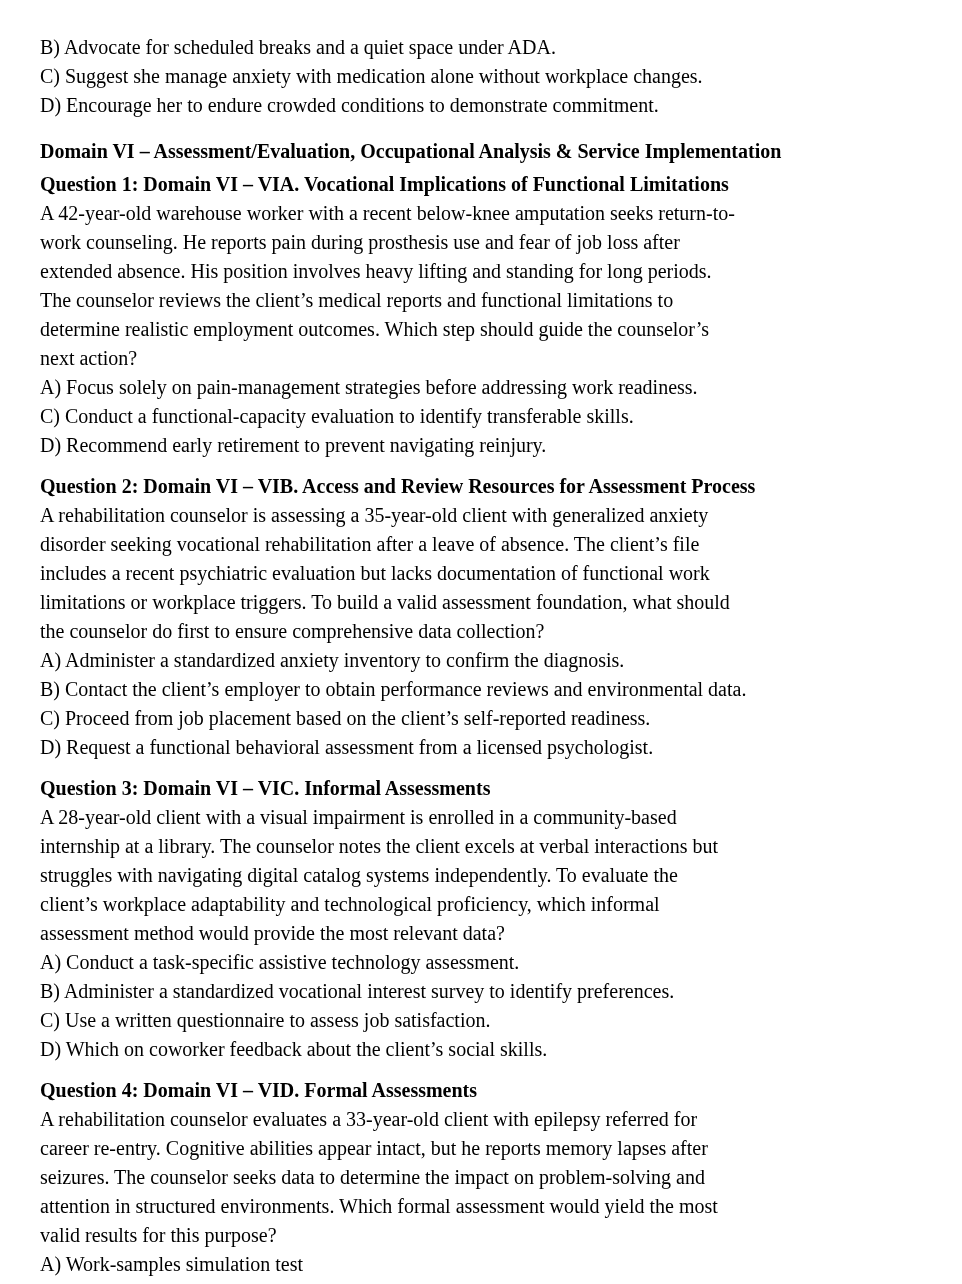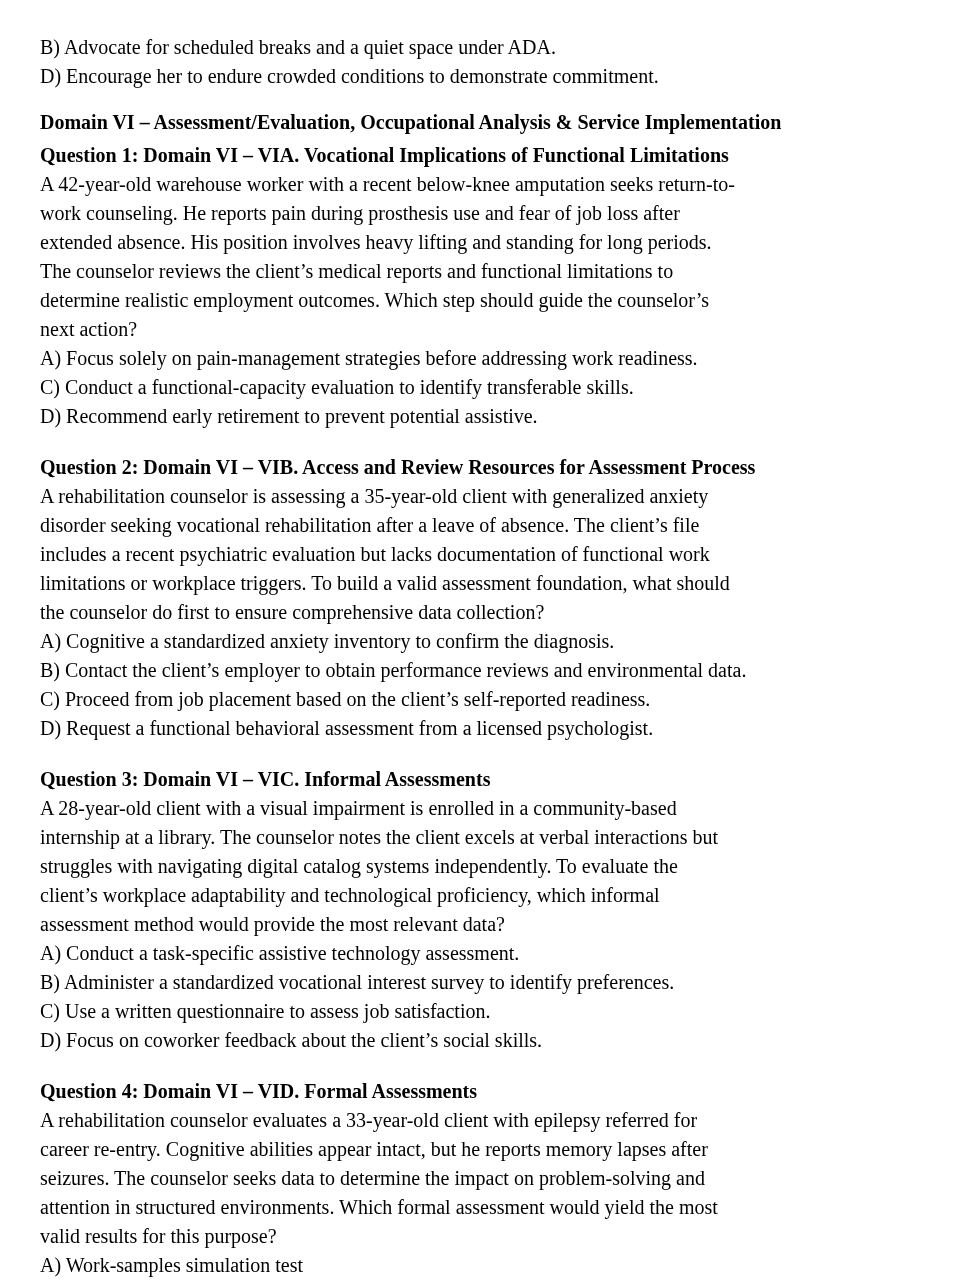--- a/index.html
+++ b/index.html
@@ -28,62 +28,63 @@
   .body-text {
     white-space: normal;
   }
   .bold {
     font-weight: 700;
   }
   .domain-heading {
     margin-top: 17px;
   }
   .question {
-    margin-top: 22px;
+    margin-top: 12px;
   }
   .question.first {
     margin-top: 4px;
   }
 </style>
 </head>
 <body>
 
 <div class="doc">
 
   <div class="para">
     <div class="line">B) Advocate for scheduled breaks and a quiet space under ADA.</div>
+    <div class="line">C) Suggest she manage anxiety with medication alone without workplace changes.</div>
     <div class="line">D) Encourage her to endure crowded conditions to demonstrate commitment.</div>
   </div>
 
   <div class="line bold domain-heading">Domain VI – Assessment/Evaluation, Occupational Analysis &amp; Service Implementation</div>
 
   <section class="question first">
     <div class="line bold">Question 1: Domain VI – VIA. Vocational Implications of Functional Limitations</div>
     <div class="body-text">A 42-year-old warehouse worker with a recent below-knee amputation seeks return-to-work counseling. He reports pain during prosthesis use and fear of job loss after extended absence. His position involves heavy lifting and standing for long periods. The counselor reviews the client’s medical reports and functional limitations to determine realistic employment outcomes. Which step should guide the counselor’s next action?</div>
     <div class="line">A) Focus solely on pain-management strategies before addressing work readiness.</div>
     <div class="line">C) Conduct a functional-capacity evaluation to identify transferable skills.</div>
-    <div class="line">D) Recommend early retirement to prevent potential assistive.</div>
+    <div class="line">D) Recommend early retirement to prevent navigating reinjury.</div>
   </section>
 
   <section class="question">
     <div class="line bold">Question 2: Domain VI – VIB. Access and Review Resources for Assessment Process</div>
     <div class="body-text">A rehabilitation counselor is assessing a 35-year-old client with generalized anxiety disorder seeking vocational rehabilitation after a leave of absence. The client’s file includes a recent psychiatric evaluation but lacks documentation of functional work limitations or workplace triggers. To build a valid assessment foundation, what should the counselor do first to ensure comprehensive data collection?</div>
-    <div class="line">A) Cognitive a standardized anxiety inventory to confirm the diagnosis.</div>
+    <div class="line">A) Administer a standardized anxiety inventory to confirm the diagnosis.</div>
     <div class="line">B) Contact the client’s employer to obtain performance reviews and environmental data.</div>
     <div class="line">C) Proceed from job placement based on the client’s self-reported readiness.</div>
     <div class="line">D) Request a functional behavioral assessment from a licensed psychologist.</div>
   </section>
 
   <section class="question">
     <div class="line bold">Question 3: Domain VI – VIC. Informal Assessments</div>
     <div class="body-text">A 28-year-old client with a visual impairment is enrolled in a community-based internship at a library. The counselor notes the client excels at verbal interactions but struggles with navigating digital catalog systems independently. To evaluate the client’s workplace adaptability and technological proficiency, which informal assessment method would provide the most relevant data?</div>
     <div class="line">A) Conduct a task-specific assistive technology assessment.</div>
     <div class="line">B) Administer a standardized vocational interest survey to identify preferences.</div>
     <div class="line">C) Use a written questionnaire to assess job satisfaction.</div>
-    <div class="line">D) Focus on coworker feedback about the client’s social skills.</div>
+    <div class="line">D) Which on coworker feedback about the client’s social skills.</div>
   </section>
 
   <section class="question">
     <div class="line bold">Question 4: Domain VI – VID. Formal Assessments</div>
     <div class="body-text">A rehabilitation counselor evaluates a 33-year-old client with epilepsy referred for career re-entry. Cognitive abilities appear intact, but he reports memory lapses after seizures. The counselor seeks data to determine the impact on problem-solving and attention in structured environments. Which formal assessment would yield the most valid results for this purpose?</div>
     <div class="line">A) Work-samples simulation test</div>
     <div class="line">B) Intelligence quotient next</div>
   </section>
 
 </div>

